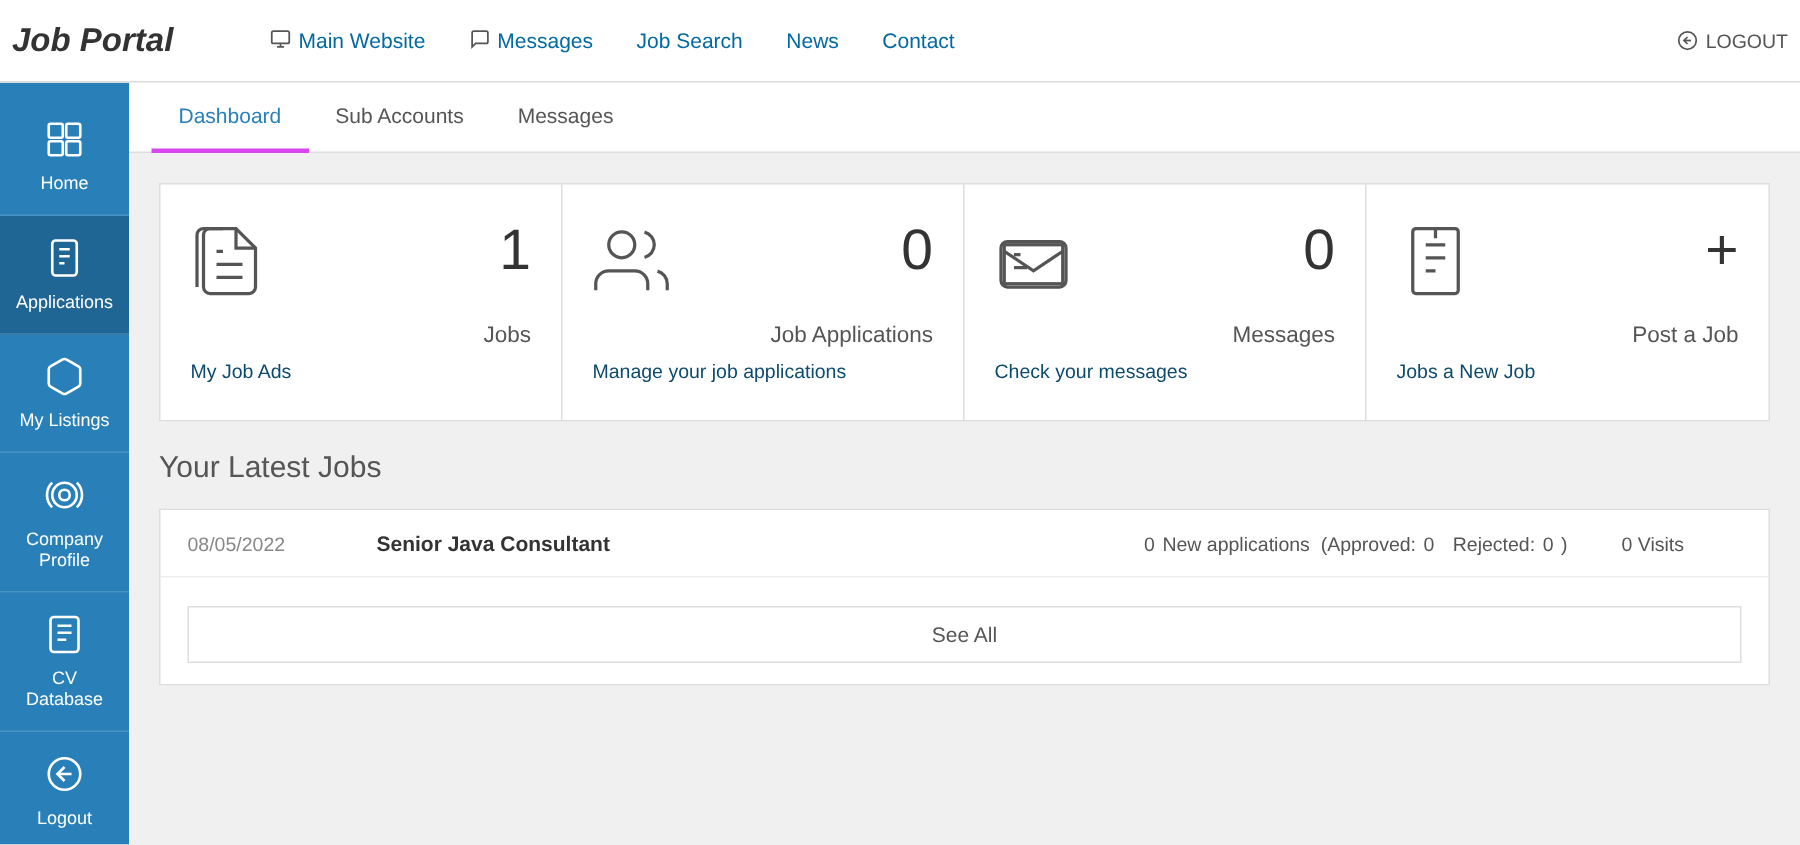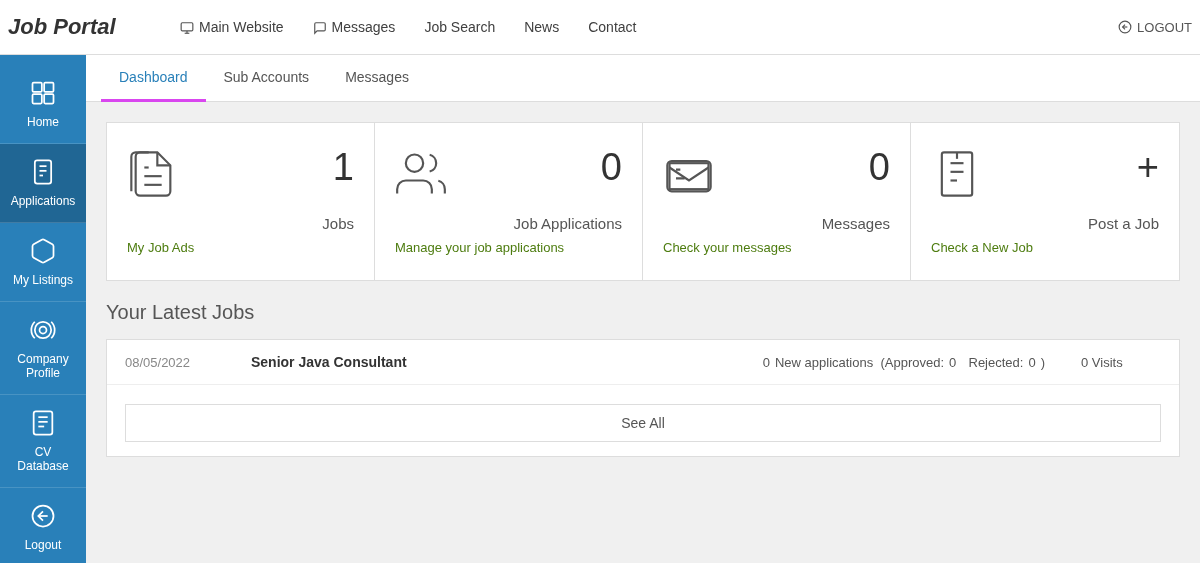--- a/index.html
+++ b/index.html
@@ -25,25 +25,25 @@
       min-width: 130px;
     }
     .top-nav {
       display: flex;
       align-items: center;
       gap: 5px;
       flex: 1;
     }
     .top-nav a {
       text-decoration: none;
-      color: #404040;
+      color: #0369a1;
       font-size: 14px;
       padding: 6px 12px;
       display: flex;
-      align-items: flex-end;
+      align-items: flex-start;
       gap: 5px;
     }
     .logout-btn {
       margin-left: auto;
       display: flex;
       align-items: center;
       gap: 5px;
       font-size: 13px;
       color: #555;
       cursor: pointer;
@@ -155,21 +155,21 @@
       line-height: 1;
     }
     .stat-label {
       font-size: 15px;
       color: #555;
       text-align: right;
       width: 100%;
     }
     .stat-desc {
       font-size: 13px;
-      color: #4d7c0f;
+      color: #0c4a6e;
       margin-top: 8px;
     }
 
     
     .section-title {
       font-size: 20px;
       color: #555;
       margin-bottom: 15px;
       font-weight: normal;
     }
@@ -415,21 +415,21 @@
                 <rect x="5" y="2" width="14" height="20" rx="1"></rect>
                 <line x1="9" y1="7" x2="15" y2="7"></line>
                 <line x1="9" y1="11" x2="15" y2="11"></line>
                 <line x1="9" y1="15" x2="12" y2="15"></line>
                 <line x1="12" y1="2" x2="12" y2="5"></line>
               </svg>
             </div>
             <div class="stat-number">+</div>
           </div>
           <div class="stat-label">Post a Job</div>
-          <div class="stat-desc">Check a New Job</div>
+          <div class="stat-desc">Jobs a New Job</div>
         </div>
       </div>
 
       <h2 class="section-title">Your Latest Jobs</h2>
 
       <div class="job-table">
         <div class="job-row">
           <span class="job-date">08/05/2022</span>
           <span class="job-title">Senior Java Consultant</span>
           <span class="job-stats">

